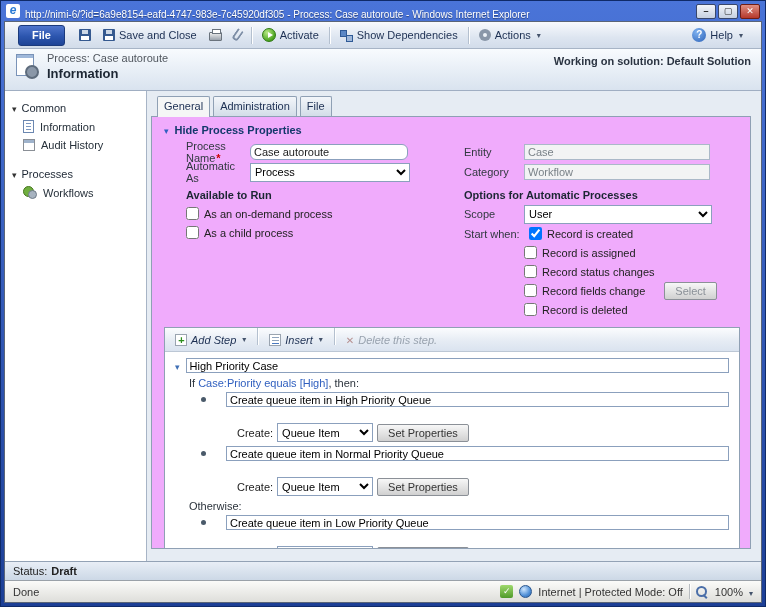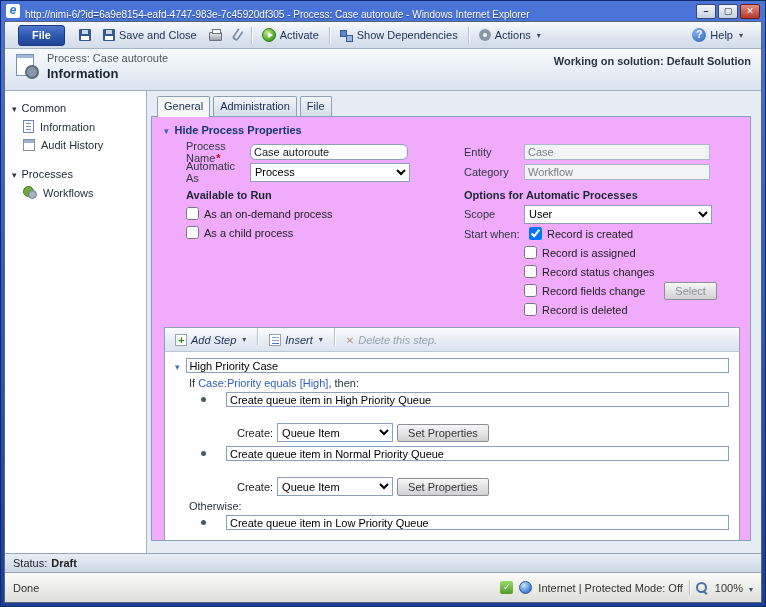--- a/index.html
+++ b/index.html
@@ -141,26 +141,26 @@
   .tbtn.disabled { color:#98a2ae; }
   .steps-canvas { padding:6px 10px 8px 10px; }
   .step-title-row { display:flex; align-items:center; gap:6px; }
   .marker::before { content:"▾"; color:#3f6fb5; font-size:9px; }
   .grow-input { flex:1; height:15px; border:1px solid #8ba0bd; font:11px "Liberation Sans",sans-serif; padding:0 3px; }
   .cond-line { margin:4px 0 1px 14px; color:#2b333c; height:14px; }
   .cond-link { color:#2f5fbf; text-decoration:none; cursor:pointer; }
   .action-row { display:flex; align-items:center; gap:20px; margin:1px 0 16px 26px; }
   .bullet { width:5px; height:5px; border-radius:50%; background:#4a5a6a; flex:none; }
   .create-row { display:flex; align-items:center; gap:4px; margin:3px 0 4px 62px; }
-  .sel-create { width:116px; }
+  .sel-create { width:96px; }
 
   
   .crm-status { height:19px; flex:none; display:flex; align-items:center; gap:4px; padding:0 8px;
     background:linear-gradient(#e8eef6,#ccd8e6); border-top:1px solid #93a2b5; }
-  .ie-status { height:30px; flex:none; display:flex; align-items:center; gap:6px; padding:0 8px;
+  .ie-status { height:22px; flex:none; display:flex; align-items:center; gap:6px; padding:0 8px;
     background:linear-gradient(#fbfbf9,#dededa); border-top:1px solid #9aa1a8; color:#333; }
   .spacer { flex:1; }
   .st-sep { width:1px; height:15px; background:#b8bcc0; box-shadow:1px 0 0 #fff; }
   .dd-arrow::before { content:"▾"; font-size:8px; color:#44536b; }
   .bold { font-weight:bold; }
 </style>
 </head>
 <body>
 
 <div class="window">

